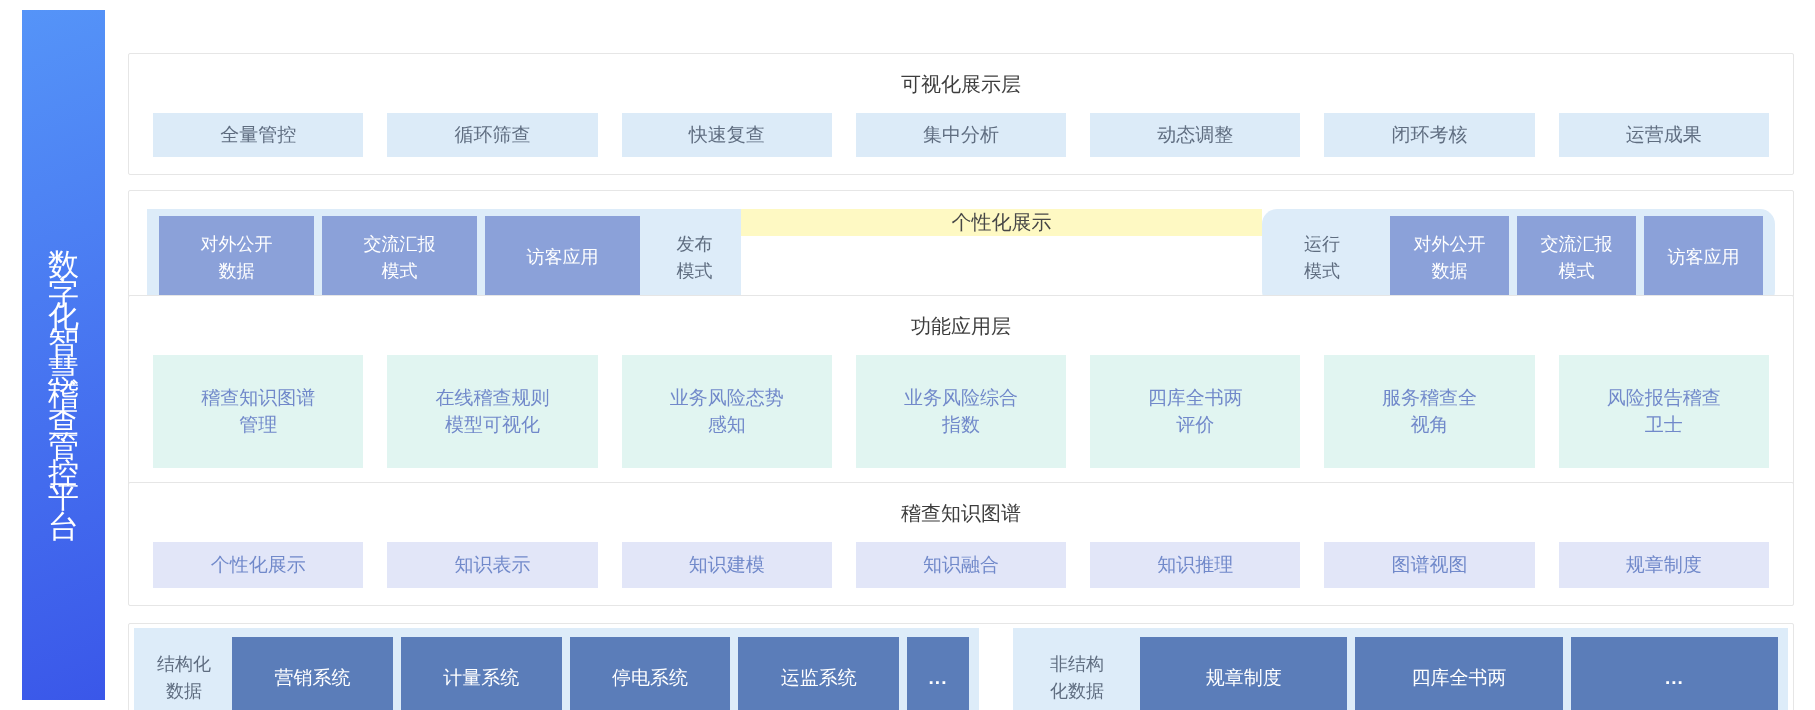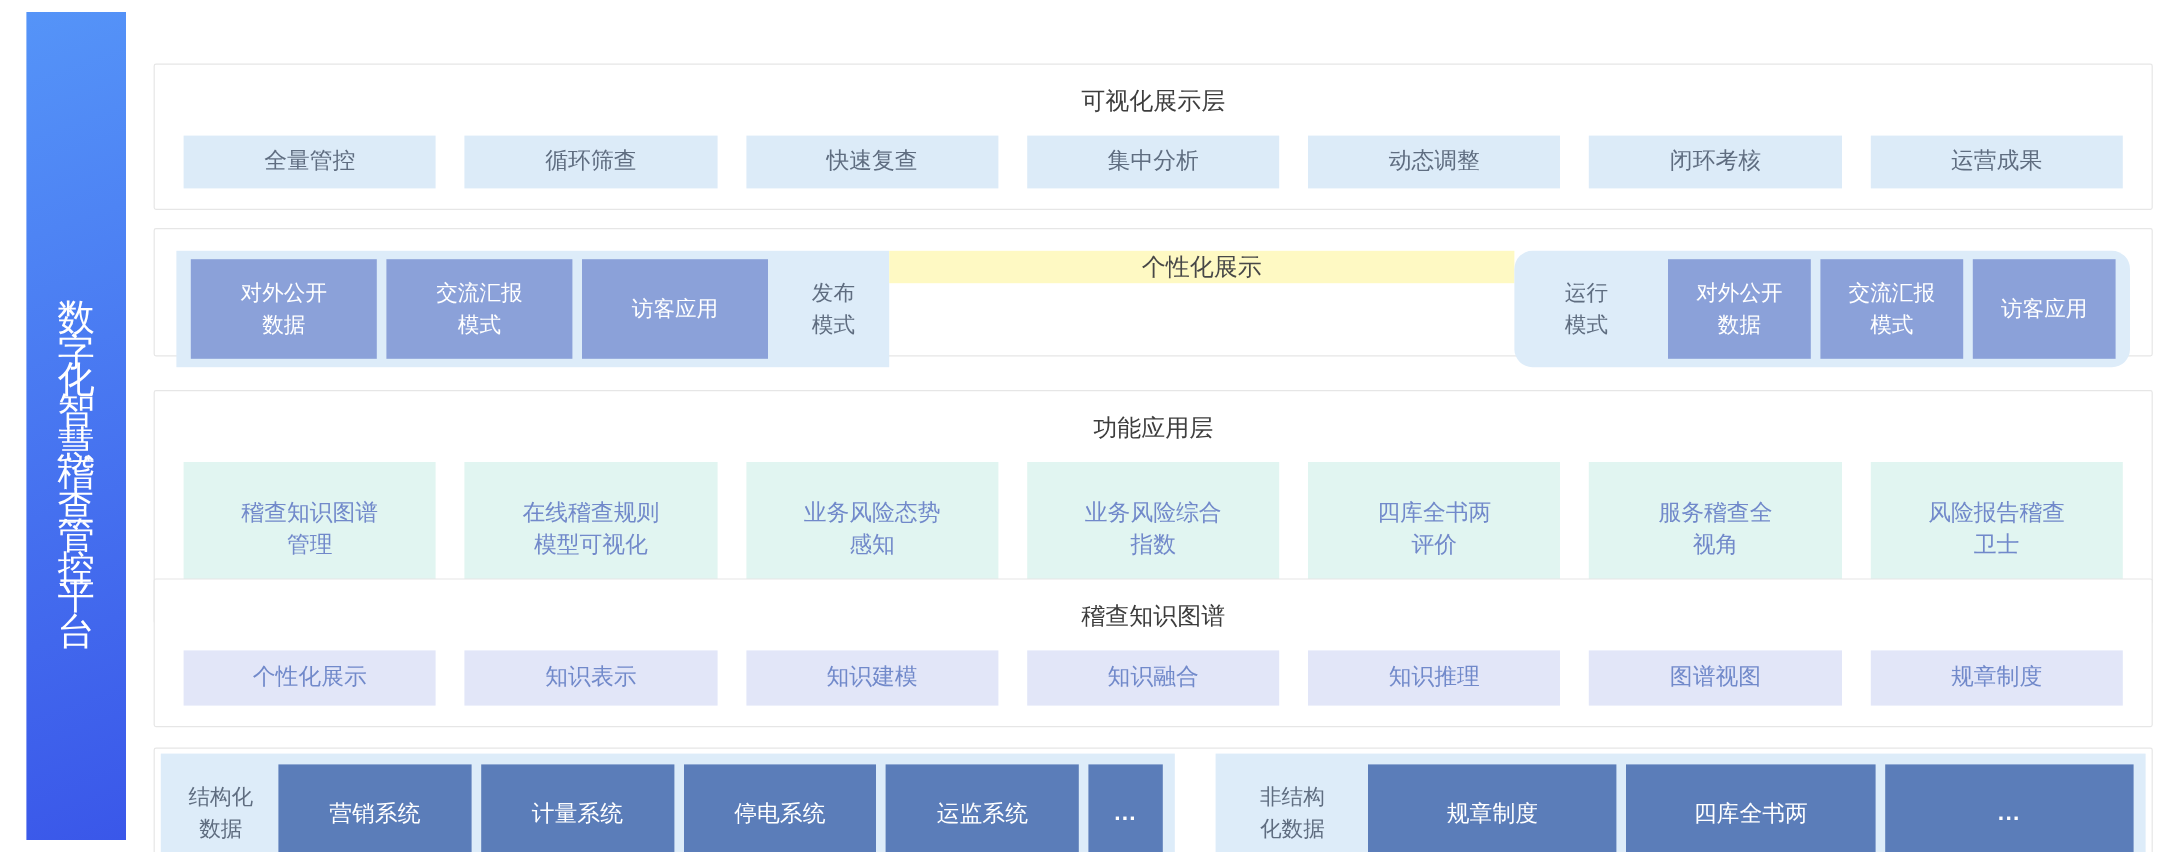--- a/index.html
+++ b/index.html
@@ -24,21 +24,21 @@
   
   .content{position:absolute;left:128px;top:0;width:1666px;height:710px;}
   .row{
     position:absolute;left:0;width:100%;box-sizing:border-box;
     background:#ffffff;border:1px solid var(--container-border,#e6e6e6);
     border-radius:2px;display:flex;margin-top:39px;
   }
   .row-stack{flex-direction:column;}
   .row1{top:14px;height:122px;}
   .row2{top:151px;height:107px;flex-direction:row;align-items:flex-start;padding:18px;}
-  .row3{top:286px;height:195px;}
+  .row3{top:256px;height:195px;}
   .row4{top:443px;height:124px;}
   .row5{top:584px;height:110px;flex-direction:row;align-items:center;padding:5px;gap:34px;}
   .row-header{
     text-align:center;color:var(--header-text,#3d3d3d);
     font-size:20px;font-weight:500;padding:17px 0 15px;
     flex:0 0 auto;
   }
   .items{
     display:flex;gap:24px;padding:0 24px;margin-bottom:17px;flex:1;
   }

